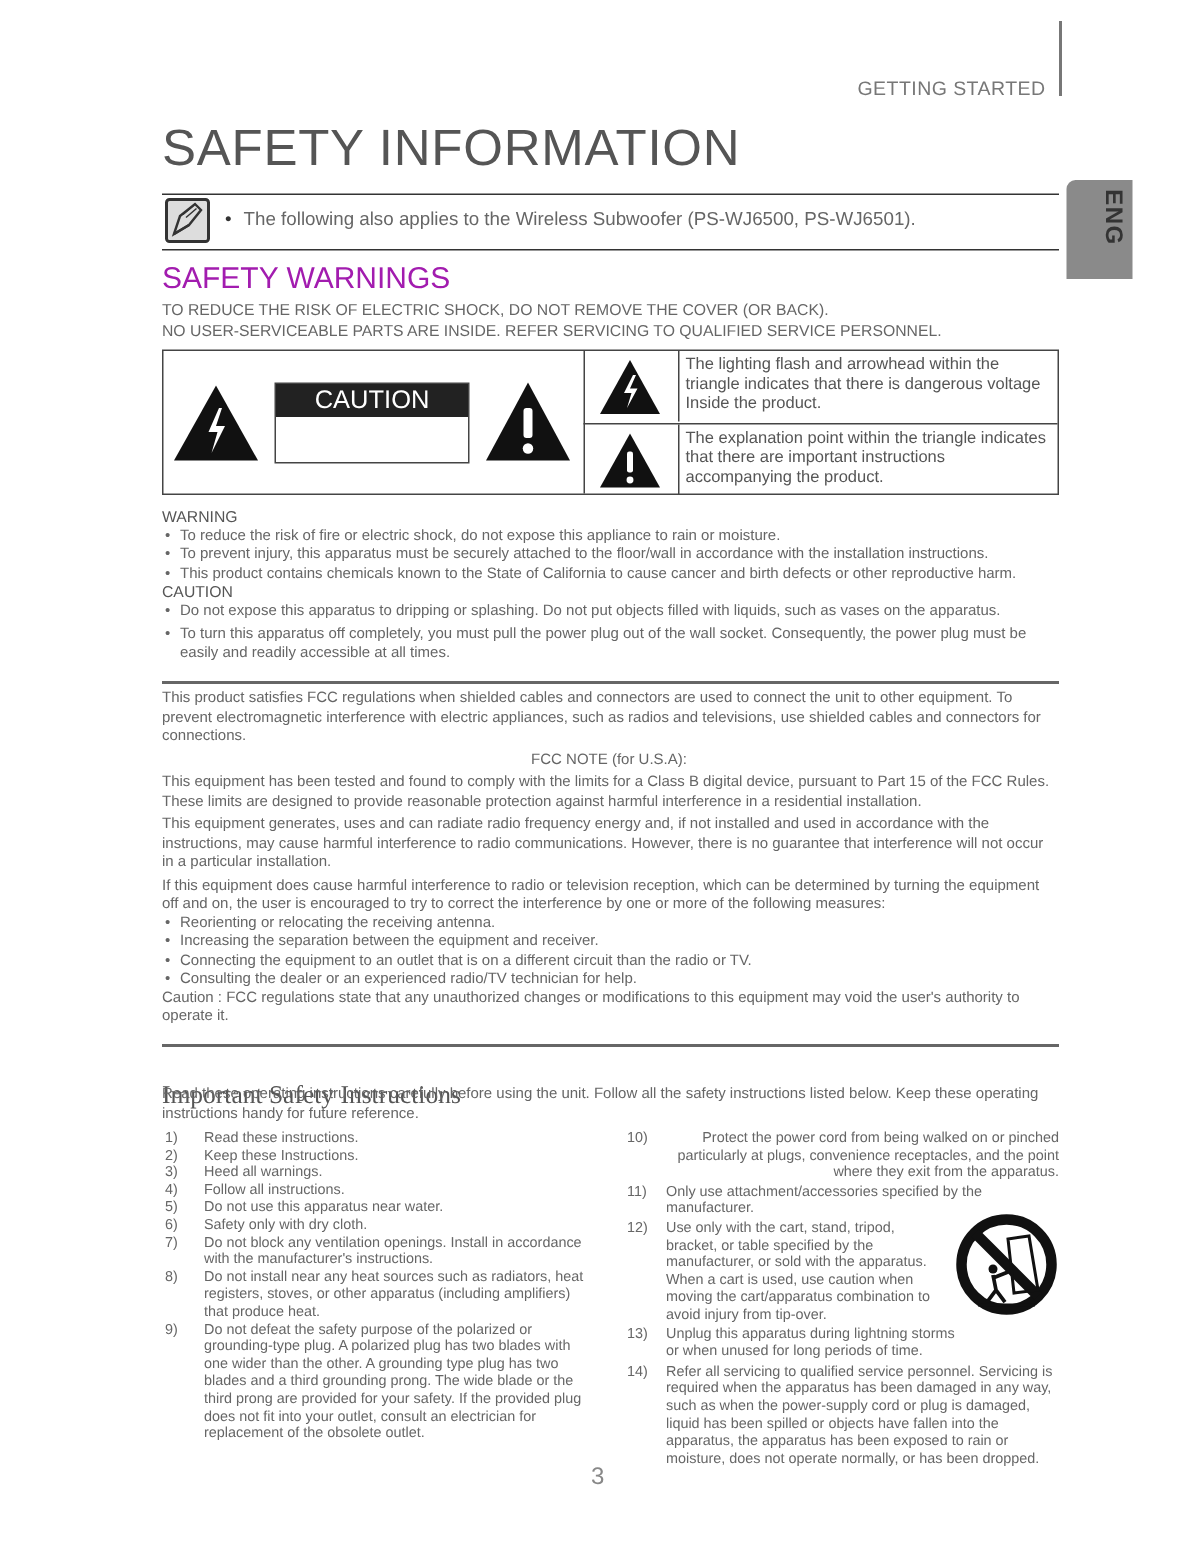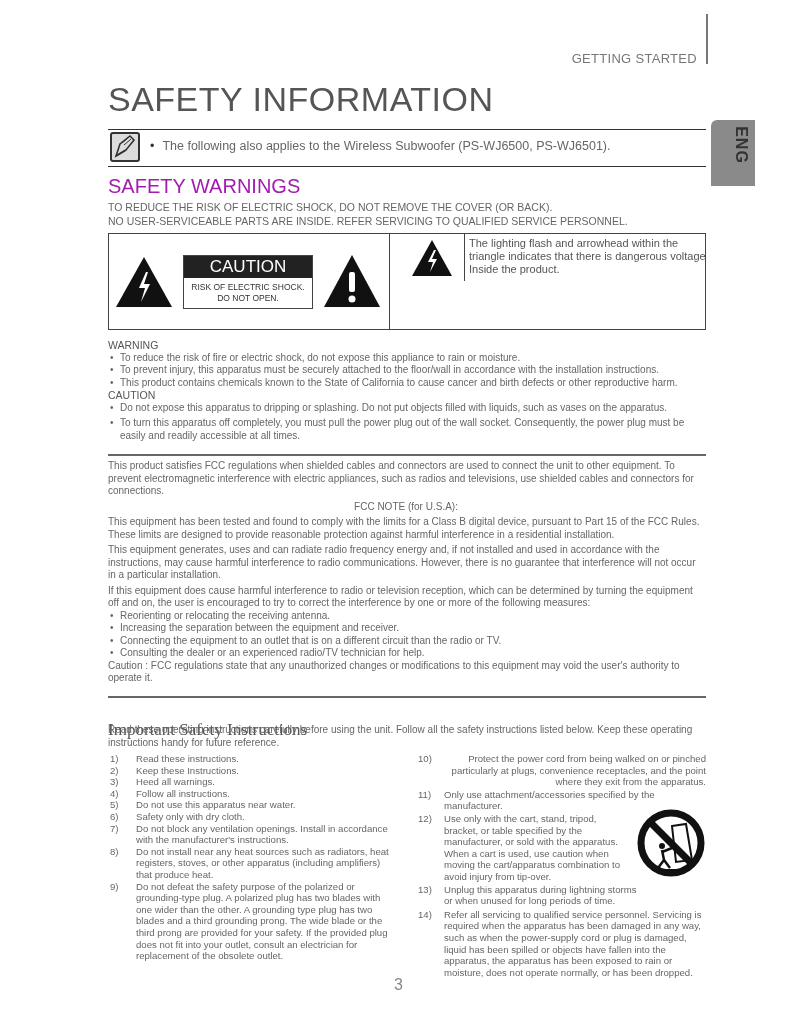--- a/index.html
+++ b/index.html
@@ -12,21 +12,21 @@
   .eng-text { position:absolute; left:10px; top:16px; transform:rotate(90deg); transform-origin:center; color:#333; font-weight:bold; font-size:16px; letter-spacing:1px; width:40px; text-align:center; }
   .page-title { left:108px; top:80px; font-size:34px; color:#555; font-weight:normal; letter-spacing:0.5px; margin:0; }
   .rule { left:108px; width:598px; height:1px; background:#333; }
   .note-icon { left:110px; top:132px; width:26px; height:26px; border:2px solid #333; border-radius:3px; background:#ddd; }
   .note-text { left:150px; top:139px; font-size:12.5px; color:#666; }
   .note-text .bullet { color:#333; margin-right:8px; }
   .h2 { left:108px; top:175px; font-size:20px; color:#a21caf; margin:0; font-weight:normal; }
   .caps { left:108px; font-size:10.5px; color:#666; line-height:13px; }
   .warn-table { left:108px; top:233px; width:598px; height:97px; border:1px solid #444; box-sizing:border-box; }
   .wt-left { position:absolute; left:0; top:0; width:280px; height:95px; border-right:1px solid #444; }
-  .wt-right { position:absolute; left:292px; top:0; width:316px; height:95px; }
+  .wt-right { position:absolute; left:280px; top:0; width:316px; height:95px; }
   .wt-row { position:absolute; left:0; width:316px; height:47px; }
   .wt-row.r2 { top:48px; border-top:1px solid #444; }
   .wt-icon { position:absolute; left:0; top:0; width:63px; height:47px; border-right:1px solid #444; }
   .wt-text { position:absolute; left:68px; top:3px; font-size:11px; line-height:13px; color:#555; width:245px; }
   .caution-box { position:absolute; left:74px; top:21px; width:130px; height:54px; border:1px solid #444; box-sizing:border-box; }
   .caution-head { background:#222; color:#fff; text-align:center; font-size:17px; height:22px; line-height:22px; }
   .caution-sub { text-align:center; font-size:8.5px; color:#333; line-height:11px; padding-top:4px; }
   .tri { position:absolute; }
   .small { font-size:10px; line-height:12.5px; color:#666; }
   .lbl { font-size:10.5px; color:#555; }
@@ -67,40 +67,46 @@
 <div class="abs caps" style="top:215px;">NO USER-SERVICEABLE PARTS ARE INSIDE. REFER SERVICING TO QUALIFIED SERVICE PERSONNEL.</div>
 
 <div class="abs warn-table">
   <div class="wt-left">
     <svg class="tri" style="left:6px;top:22px;" width="58" height="52" viewBox="0 0 58 52">
       <polygon points="29,1 57,51 1,51" fill="#111"></polygon>
       <polygon points="31,16 24,32 30,32 26,46 35,28 29,28 33,16" fill="#fff"></polygon>
     </svg>
     <div class="caution-box">
       <div class="caution-head">CAUTION</div>
-      <div class="caution-sub">
-        <div>RISK OF ELECTRIC SHOCK.</div>
-        <div>DO NOT OPEN.</div>
-      </div>
     </div>
     <svg class="tri" style="left:214px;top:20px;" width="58" height="54" viewBox="0 0 58 54">
       <polygon points="29,1 57,53 1,53" fill="#111"></polygon>
       <rect x="26" y="18" width="6" height="20" rx="2" fill="#fff"></rect>
       <circle cx="29" cy="45" r="3.5" fill="#fff"></circle>
     </svg>
   </div>
   <div class="wt-right">
     <div class="wt-row">
       <div class="wt-icon">
         <svg style="position:absolute;left:10px;top:5px;" width="42" height="38" viewBox="0 0 42 38">
           <polygon points="21,1 41,37 1,37" fill="#111"></polygon>
           <polygon points="23,11 17,23 22,23 19,33 26,20 21,20 25,11" fill="#fff"></polygon>
         </svg>
       </div>
       <div class="wt-text">The lighting flash and arrowhead within the triangle indicates that there is dangerous voltage Inside the product.</div>
+    </div>
+    <div class="wt-row r2">
+      <div class="wt-icon">
+        <svg style="position:absolute;left:10px;top:5px;" width="42" height="38" viewBox="0 0 42 38">
+          <polygon points="21,1 41,37 1,37" fill="#111"></polygon>
+          <rect x="19" y="13" width="4" height="14" rx="1.5" fill="#fff"></rect>
+          <circle cx="21" cy="32" r="2.3" fill="#fff"></circle>
+        </svg>
+      </div>
+      <div class="wt-text">The explanation point within the triangle indicates that there are important instructions accompanying the product.</div>
     </div>
   </div>
 </div>
 
 <div class="abs small" style="left:108px;top:339px;width:600px;">
   <div class="lbl">WARNING</div>
   <ul class="blt">
     <li>To reduce the risk of fire or electric shock, do not expose this appliance to rain or moisture.</li>
     <li>To prevent injury, this apparatus must be securely attached to the floor/wall in accordance with the installation instructions.</li>
     <li>This product contains chemicals known to the State of California to cause cancer and birth defects or other reproductive harm.</li>

